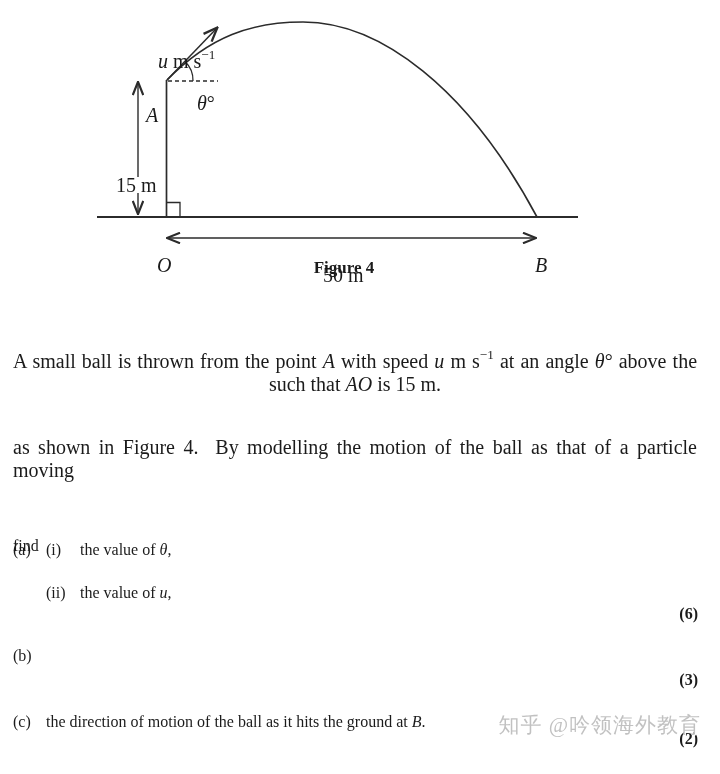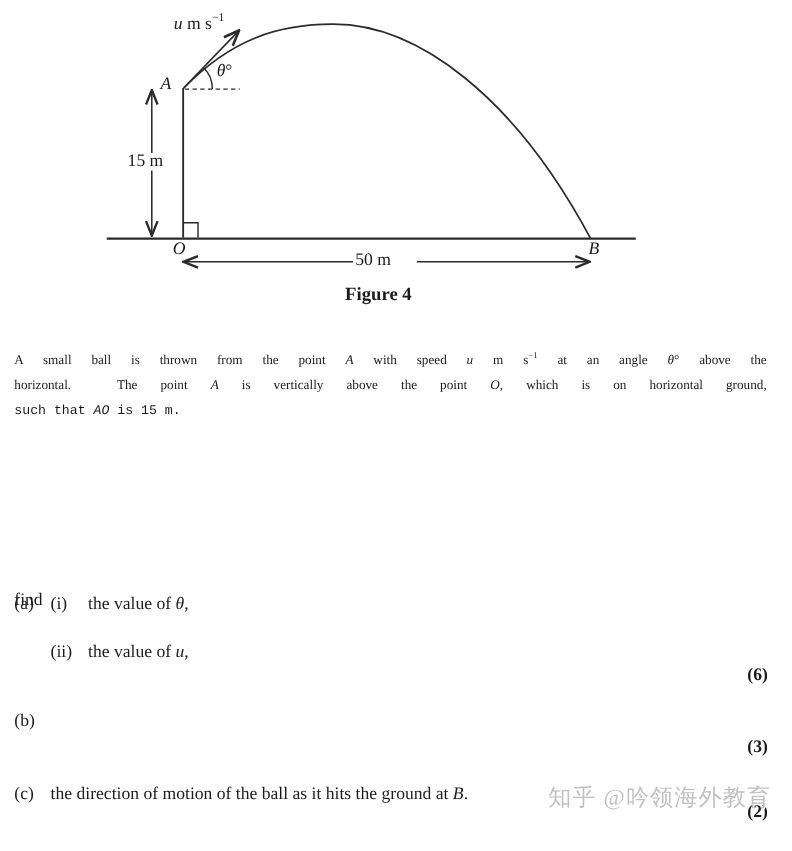--- a/index.html
+++ b/index.html
@@ -8,42 +8,43 @@
     width:720px;height:774px;
     background:#ffffff;
     overflow:hidden;
     font-family:"Liberation Serif","DejaVu Serif",serif;
     color:#1b1b1b;
   }
   
   .fig-svg{position:absolute;left:0;top:0;}
   .fig-label{
     position:absolute;
-    font-size:16px;line-height:16px;
+    font-size:20px;line-height:16px;
     white-space:nowrap;
+    margin-top:38px;
   }
   .var{font-style:italic;}
   .fig-label sup{font-size:0.66em;position:relative;top:-0.1em;}
   .dim-label{
     background:#ffffff;
     padding:0 2px;
   }
   .fig-caption{
     position:absolute;left:0;top:258px;width:688px;
     text-align:center;font-weight:bold;font-size:17px;
   }
   
   .para{
     position:absolute;left:13px;width:684px;
-    font-size:12px;line-height:23px;
+    font-size:20px;line-height:23px;margin-top:32px;
   }
   .para i,.q-text i{font-style:italic;}
   .para sup{font-size:0.66em;position:relative;top:-0.1em;}
   .jline{text-align:justify;text-align-last:justify;}
-  .lastline{text-align:left;font-family:Liberation Mono, monospace;}
+  .lastline{text-align:center;}
   .find{position:absolute;left:13px;top:493px;font-size:16px;line-height:20px;margin-top:43px;}
   
   .q-row{
     position:absolute;left:13px;
     display:flex;align-items:baseline;
     font-size:16px;line-height:20px;white-space:nowrap;
   }
   .q-label{display:inline-block;width:33px;}
   .q-subnum{display:inline-block;width:34px;}
   .q-row.sub{left:46px;}
@@ -100,25 +101,25 @@
   <div class="fig-label" style="left:197px;top:57px;"><i>θ</i>°</div>
   <div class="fig-label var" style="left:146px;top:69px;">A</div>
   <div class="fig-label var" style="left:157px;top:219px;">O</div>
   <div class="fig-label var" style="left:535px;top:219px;">B</div>
   <div class="fig-label dim-label" style="left:114px;top:139px;width:46px;">15 m</div>
   <div class="fig-label dim-label" style="left:321px;top:229px;width:54px;">50 m</div>
   <div class="fig-caption">Figure 4</div>
 
   <div class="para" style="top:312px;">
     <div class="jline">A small ball is thrown from the point <i>A</i> with speed <i>u</i> m s<sup>−1</sup> at an angle <i>θ</i>° above the</div>
-    <div class="jline">horizontal.&nbsp; The point <i>A</i> is vertically above the point <i>O</i>, which is on horizontal ground,</div>
     <div class="lastline">such that <i>AO</i> is 15 m.</div>
   </div>
 
   <div class="para" style="top:404px;">
+    <div class="jline">as shown in Figure 4.&nbsp; By modelling the motion of the ball as that of a particle moving</div>
   </div>
 
   <div class="find">find</div>
 
   <div class="q-row" style="top:540px;">
     <span class="q-label">(a)</span>
     <span class="q-subnum">(i)</span>
     <span class="q-text">the value of <i>θ</i>,</span>
   </div>
 

